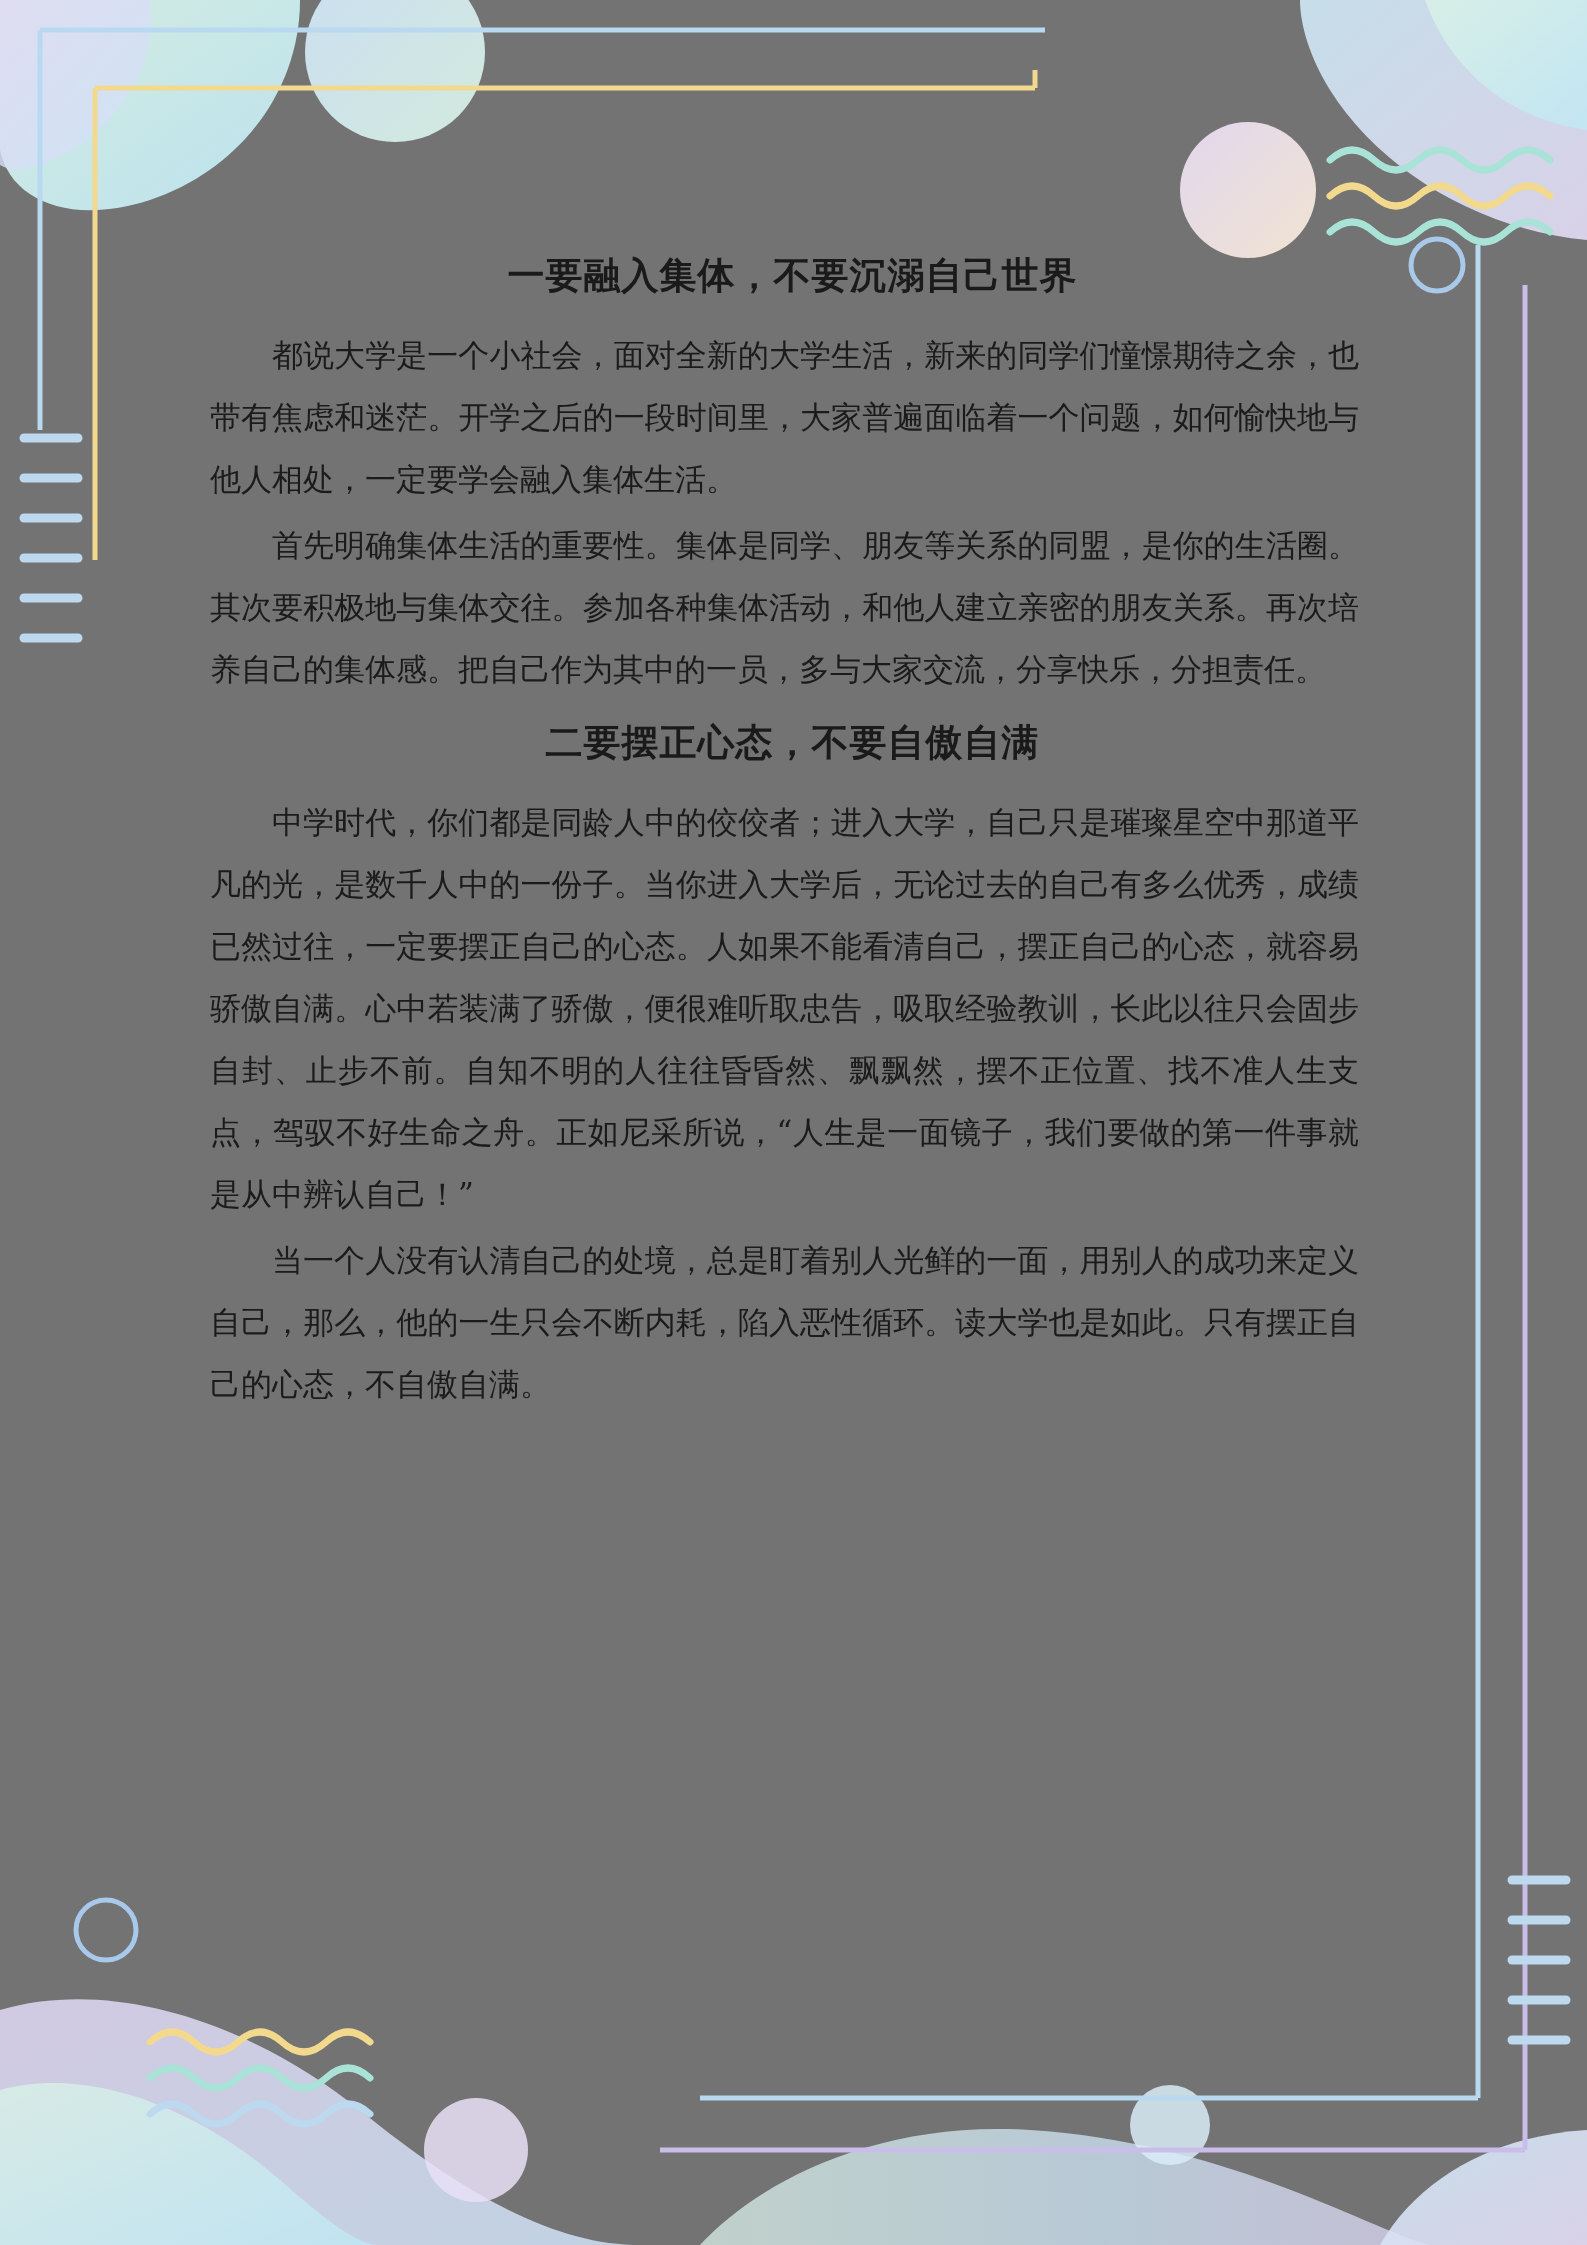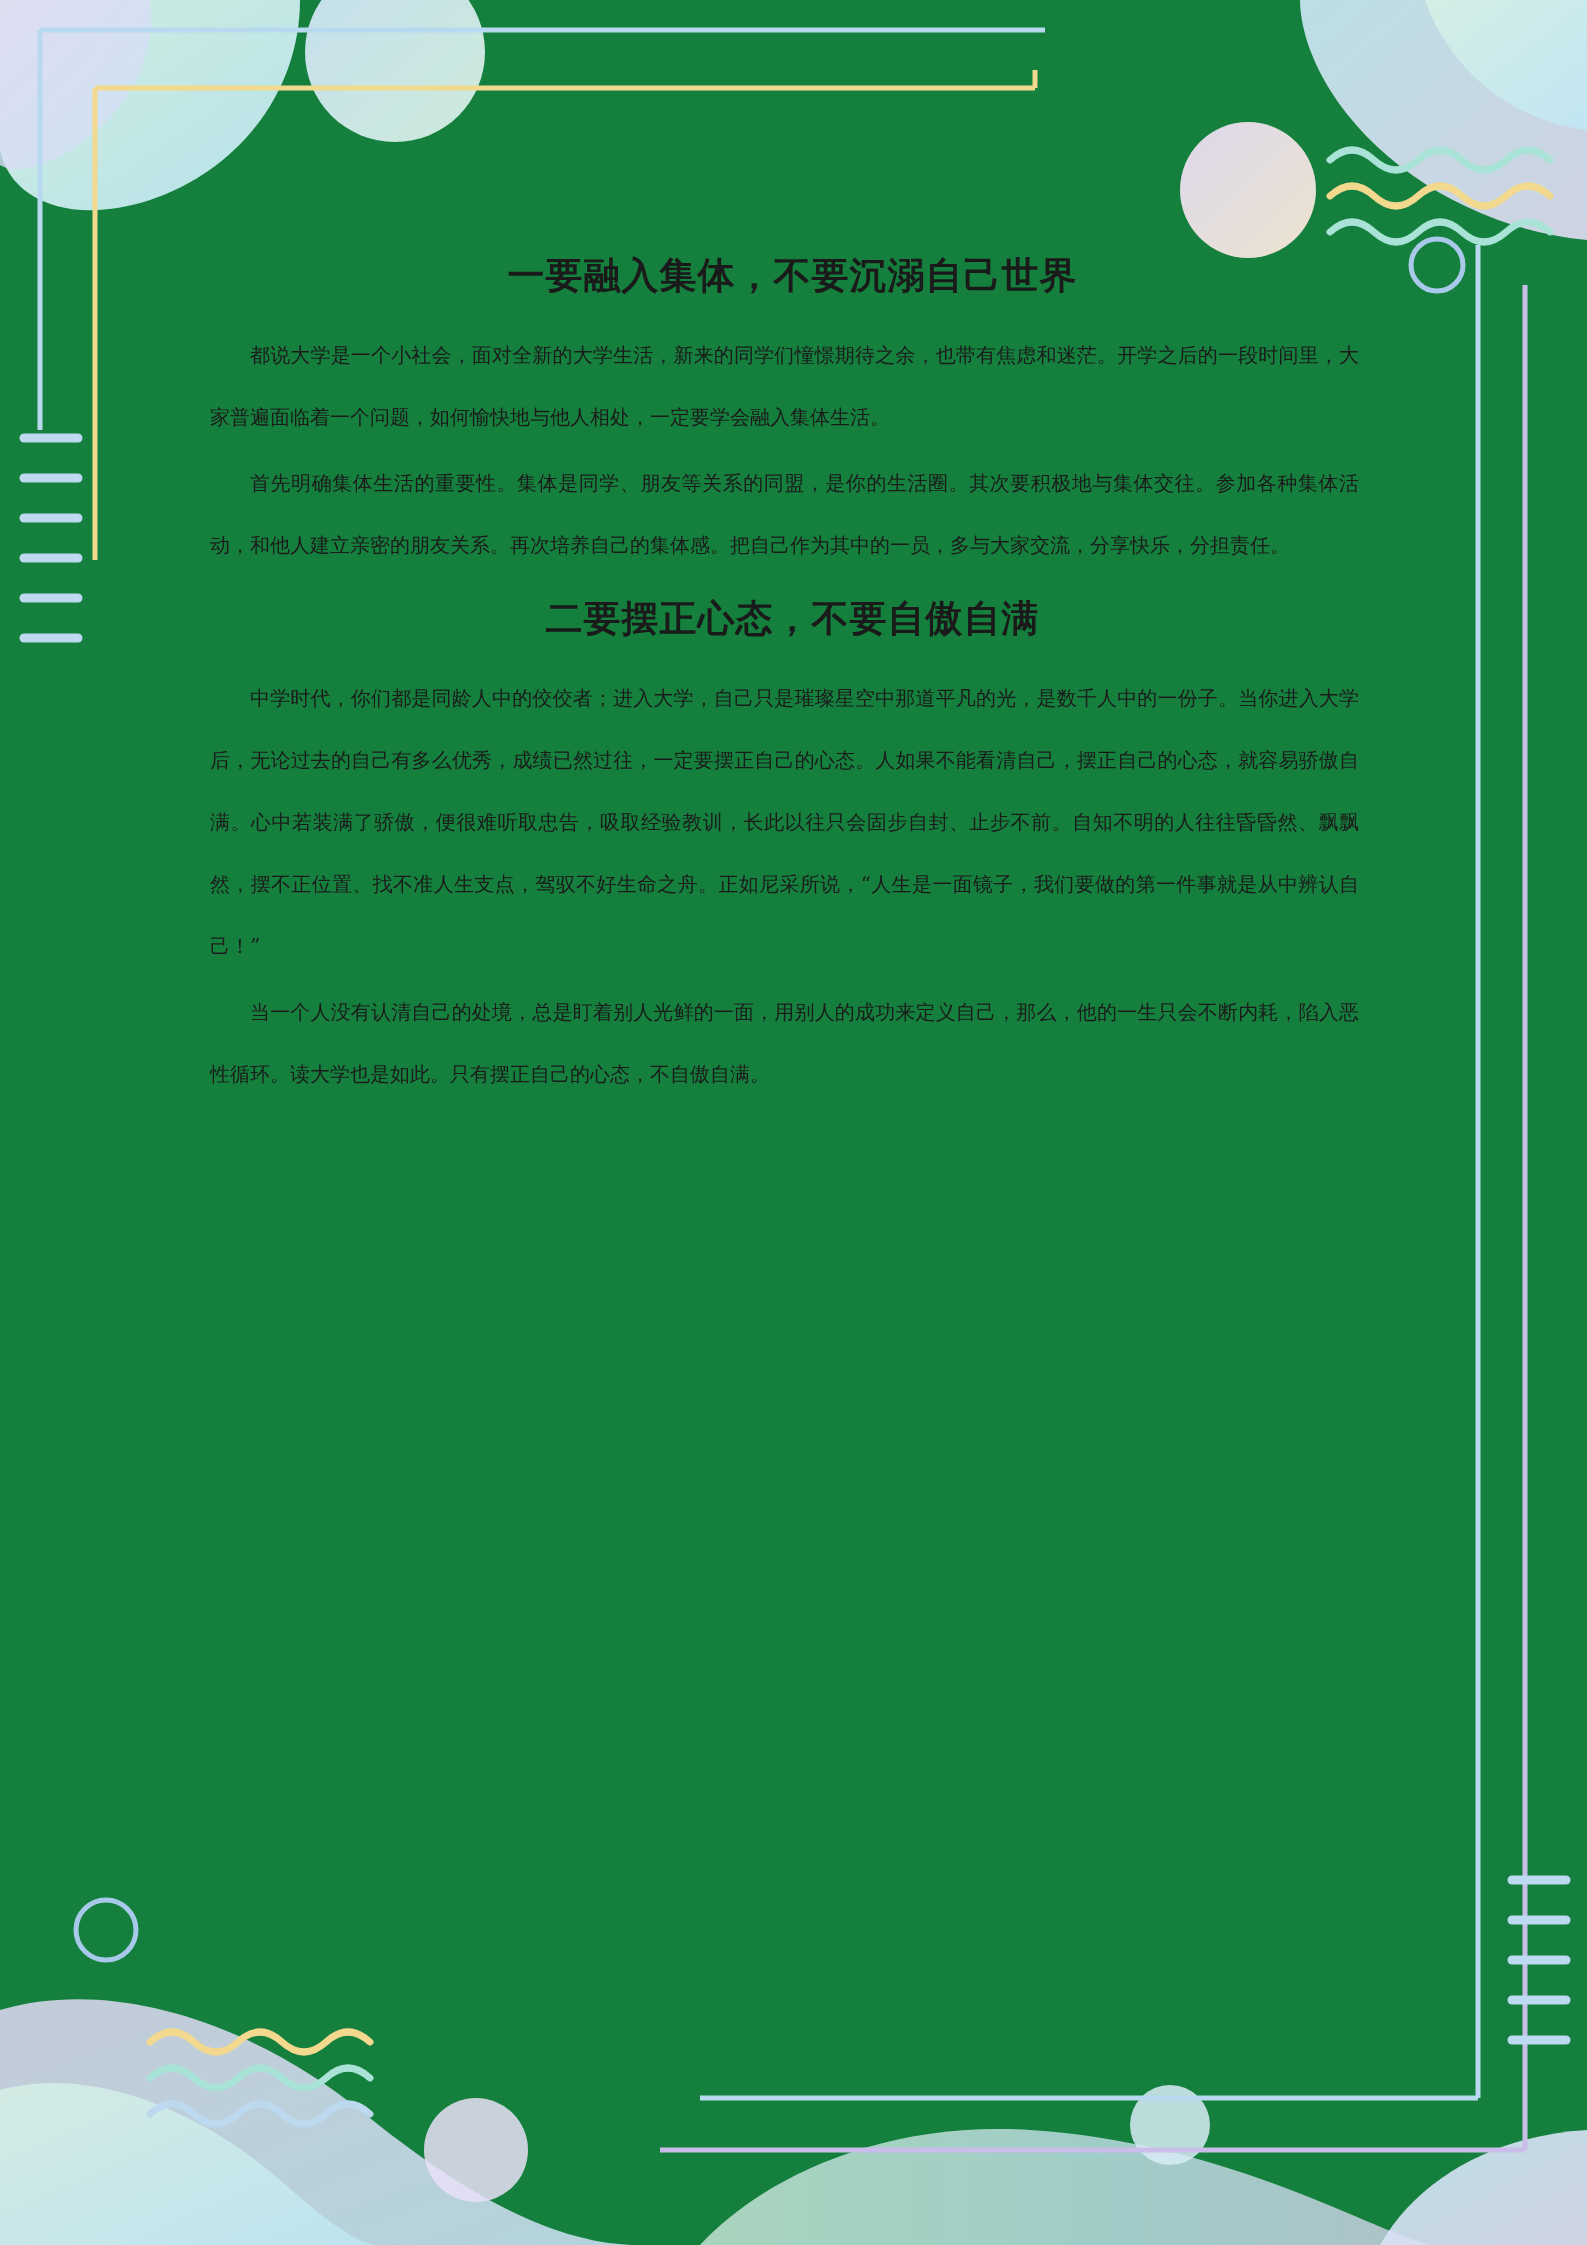--- a/index.html
+++ b/index.html
@@ -5,21 +5,21 @@
   html, body {
     margin: 0;
     padding: 0;
     background: #ffffff;
   }
   #page {
     position: relative;
     width: 1587px;
     height: 2245px;
     overflow: hidden;
-    background: #15803d;
+    background: #737373;
     font-family: "Liberation Sans", sans-serif;
   }
 
   .deco-svg {
     position: absolute;
     top: 0;
     left: 0;
     width: 1587px;
     height: 2245px;
     pointer-events: none;
@@ -42,21 +42,21 @@
     color: #1a1a1a;
     margin: 0 0 22px 0;
     line-height: 1.4;
   }
   .sec-title.second {
     margin-top: 17px;
   }
   p.para {
     margin: 0 16px 4px 0;
     font-family: "DejaVu Serif", "Liberation Serif", serif;
-    font-size: 20px;
+    font-size: 31px;
     line-height: 62px;
     color: #1b1b1b;
     text-indent: 2em;
     text-align: justify;
     text-justify: inter-ideograph;
   }
 </style>
 </head>
 <body>
 

